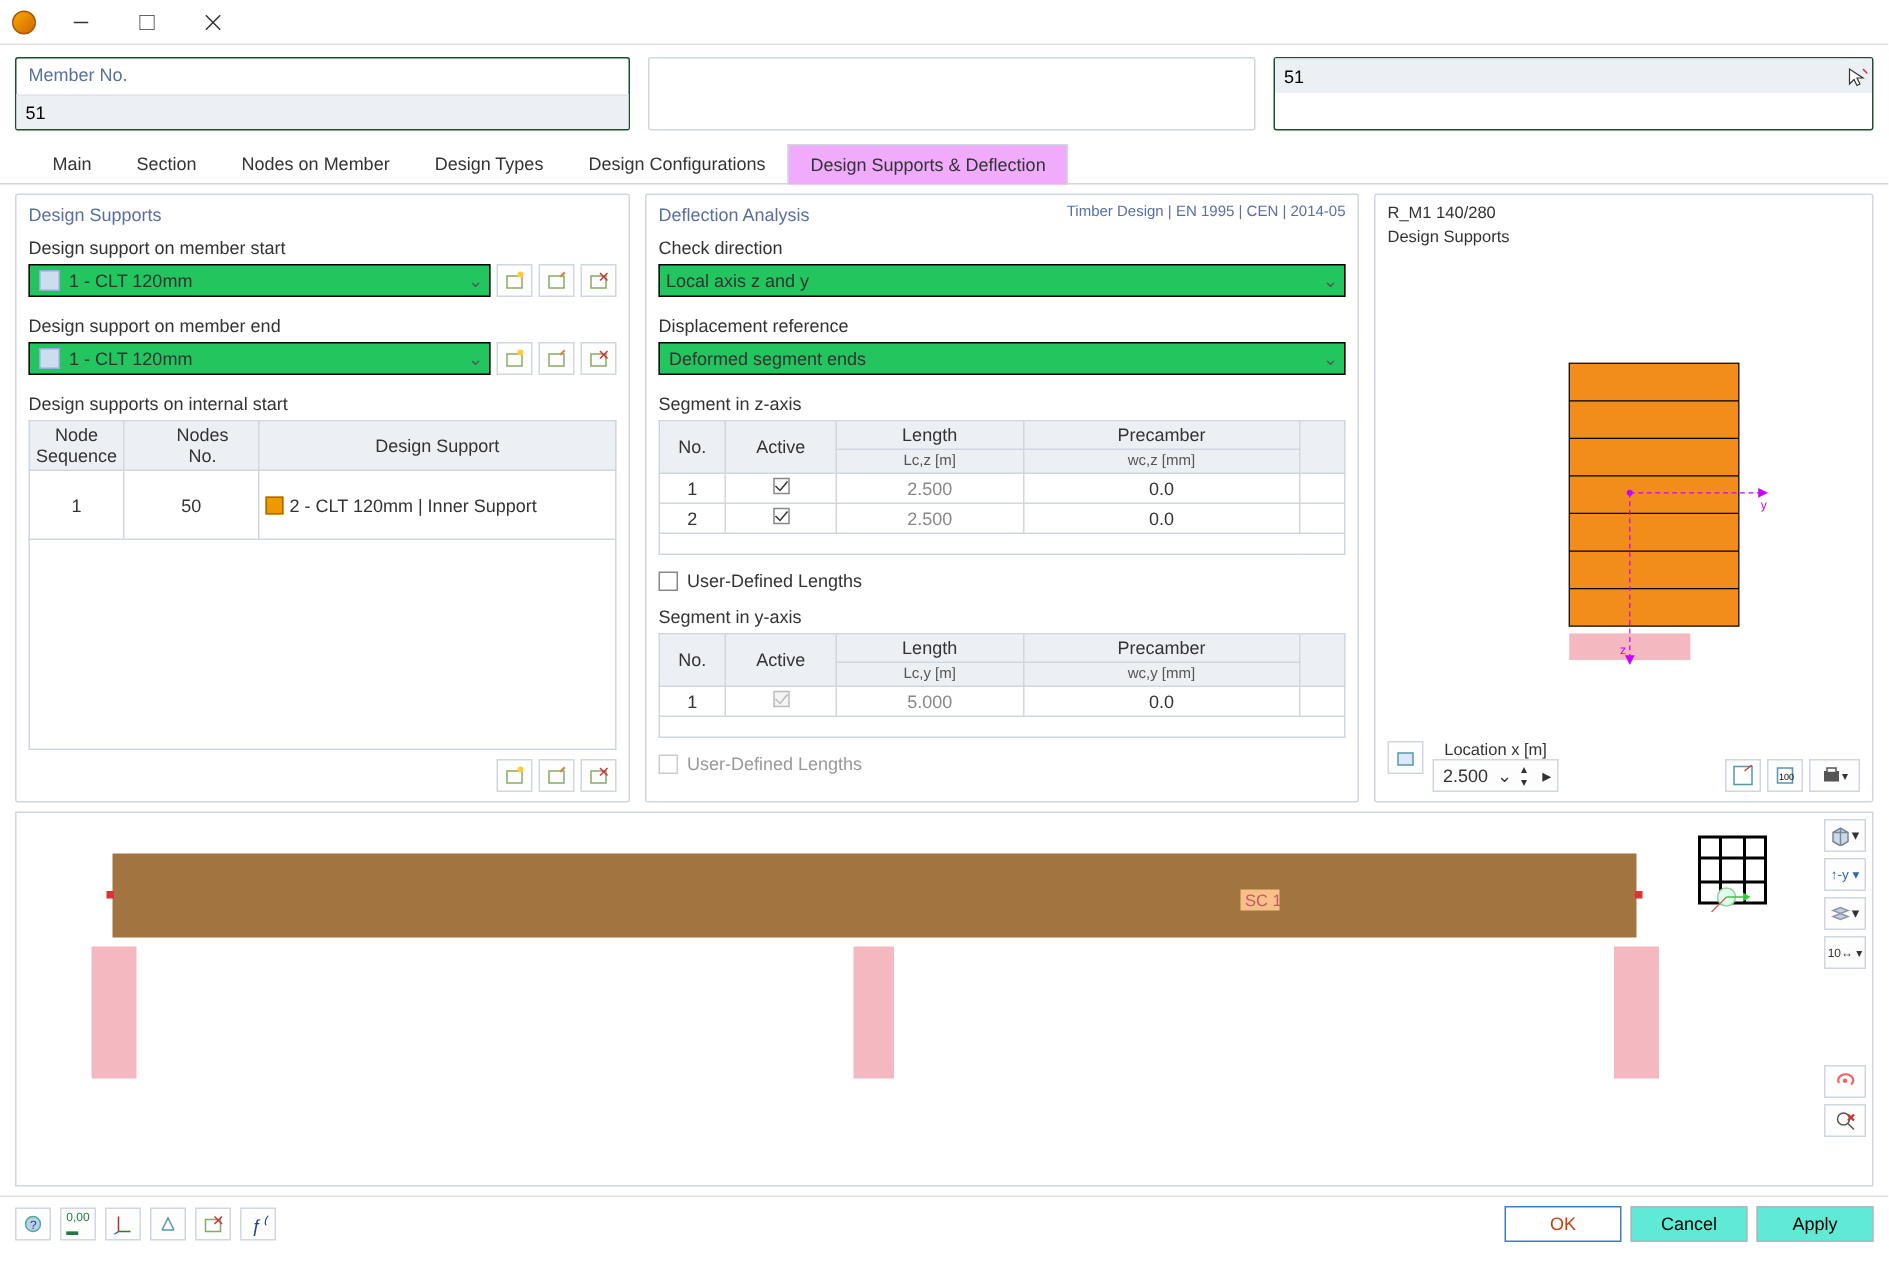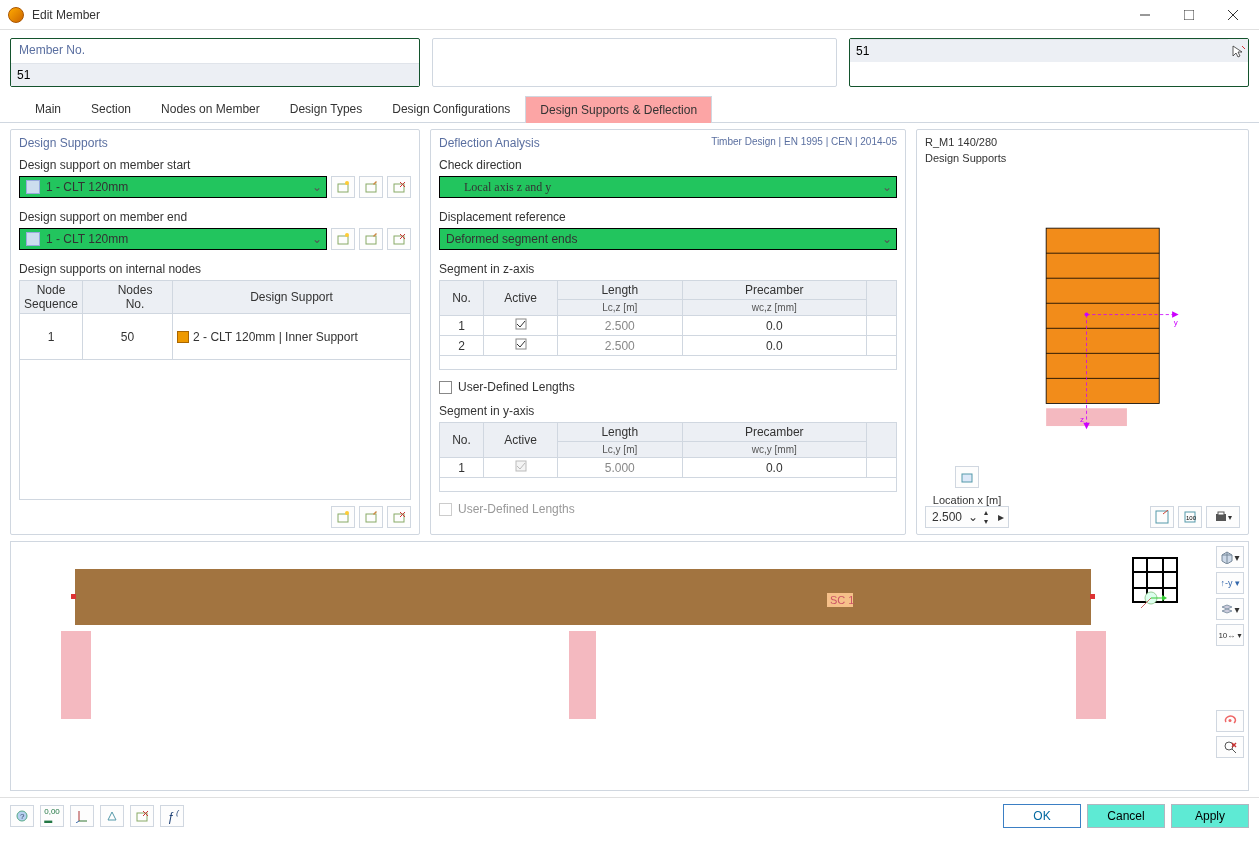--- a/index.html
+++ b/index.html
@@ -20,21 +20,21 @@
 .gb-member { width: 410px; }
 .gb-mid { flex:1; border:1px solid #d0d7e0;}
 .gb-line { width: 400px; position: relative; }
 .line-input-wrap { display:flex; align-items:center; background:#eceff4; }
 .line-input-wrap input { flex:1; background:transparent; border:none; border-top:1px solid #e0e4ea; padding:4px 6px; font-size:12px;}
 .cursor-icon { width:20px; height:20px; display:flex; align-items:center; justify-content:center; font-size:14px; color:#a33;}
 
 
 .tabs { display: flex; padding: 0 20px; border-bottom: 1px solid #d0d7e0; }
 .tab { padding: 6px 14px; font-size: 12px; color: #333; cursor: default; border:1px solid transparent; border-bottom:none; }
-.tab.active { border-color: #d0d7e0; background: #fca5a5; position: relative; top: 1px; }
+.tab.active { border-color: #d0d7e0; background: #f0abfc; position: relative; top: 1px; }
 
 
 .main { display: flex; gap: 10px; padding: 6px 10px; height: 418px; }
 .panel { border: 1px solid #d0d7e0; border-radius: 2px; background: #fff; padding: 6px 8px; }
 .panel.left { width: 410px; display:flex; flex-direction:column; }
 .panel.mid { width: 476px; display:flex; flex-direction:column; }
 .panel.right { flex:1; display:flex; flex-direction:column; }
 
 .section-title { color: #5a6fa0; font-size: 12px; margin-bottom: 8px; display:flex; justify-content:space-between; }
 .field-label { font-size: 12px; margin-bottom: 4px; }
@@ -67,30 +67,29 @@
 
 
 .bottom-view { border:1px solid #d0d7e0; margin: 0 10px 6px; height: 250px; background:#fff; position:relative;}
 .bv-toolbar { position:absolute; right:4px; top:4px; display:flex; flex-direction:column; gap:4px;}
 .bv-toolbar .tbtn { width:28px; height:22px; border:1px solid #d0d7e0; background:#fdfdfd; display:flex; align-items:center; justify-content:center; font-size:10px;}
 
 
 .footer { display:flex; align-items:center; padding: 6px 10px; gap:6px; border-top:1px solid #e0e0e0;}
 .footer .spacer { flex:1; }
 .btn { min-width:78px; height:24px; border:1px solid #b0b7c0; background:#5eead4; font-size:12px; }
-.btn.primary { color:#0369a1; border-color:#3b7fc4; background:#fff;}
+.btn.primary { color:#c2410c; border-color:#3b7fc4; background:#fff;}
 
 svg.cbmark { width:12px; height:12px; }
 </style>
 </head>
 <body>
 
 <div class="titlebar">
   <div class="app-icon"></div>
-  <div class="title">Edit Member</div>
   <div class="winbtn">
       <svg>
         <line x1="0" y1="5" x2="10" y2="5"></line>
       </svg>
     </div>
   <div class="winbtn">
       <svg>
         <rect x="0" y="0" width="10" height="10"></rect>
       </svg>
     </div>
@@ -184,21 +183,21 @@
         </div>
       <div class="icon-btn">
           <svg>
             <rect x="2" y="4" width="10" height="8" fill="none" stroke="#8a6" stroke-width="1"></rect>
             <line x1="8" y1="2" x2="13" y2="7" stroke="#c33"></line>
             <line x1="13" y1="2" x2="8" y2="7" stroke="#c33"></line>
           </svg>
         </div>
     </div>
 
-    <div class="field-label">Design supports on internal nodes</div>
+    <div class="field-label">Design supports on internal start</div>
     <table class="tbl" style="flex:1;">
       <thead>
         <tr>
           <th style="width:56px;">Node<br>Sequence</th>
           <th style="width:90px;padding-left:19px;">Nodes<br>No.</th>
           <th>Design Support</th>
         </tr>
       </thead>
       <tbody>
         <tr>
@@ -237,21 +236,21 @@
 
   <div class="panel mid">
     <div class="section-title">
       <span>Deflection Analysis</span>
       <span style="font-size:10px;">Timber Design | EN 1995 | CEN | 2014-05</span>
     </div>
 
     <div class="field-label">Check direction</div>
     <div class="select-row">
       <div class="select-box">
-        <div class="txt" style="padding-left:24px;font-family:Liberation Serif, serif;">Local axis z and y</div>
+        <div class="txt" style="padding-left:4px;">Local axis z and y</div>
         <div class="arrow">⌄</div>
       </div>
     </div>
 
     <div class="field-label">Displacement reference</div>
     <div class="select-row">
       <div class="select-box">
         <div class="txt" style="padding-left:6px;">Deformed segment ends</div>
         <div class="arrow">⌄</div>
       </div>
@@ -361,21 +360,21 @@
         <circle cx="200" cy="147" r="2.5" fill="#c0f"></circle>
         <line x1="200" y1="147" x2="200" y2="285" stroke="#c0f" stroke-dasharray="4,3"></line>
         <path d="M196,281 L200,289 L204,281 Z" fill="#c0f"></path>
         <text x="192" y="280" font-size="10" fill="#c0f">z</text>
         <line x1="200" y1="147" x2="310" y2="147" stroke="#c0f" stroke-dasharray="4,3"></line>
         <path d="M306,143 L314,147 L306,151 Z" fill="#c0f"></path>
         <text x="308" y="160" font-size="10" fill="#c0f">y</text>
       </svg>
     </div>
     <div style="display:flex;align-items:flex-end;justify-content:space-between;">
-      <div style="display:flex;align-items:center;gap:6px;flex-direction:column;">
+      <div style="display:flex;align-items:flex-start;gap:6px;">
         <div class="icon-btn">
             <svg>
               <rect x="2" y="4" width="10" height="8" fill="#dce8f8" stroke="#59a"></rect>
             </svg>
           </div>
         <div>
           <div style="font-size:11px;text-align:center;">Location x [m]</div>
           <div class="spinner">
             <span class="val">2.500</span>
             <span class="arrow">⌄</span>

